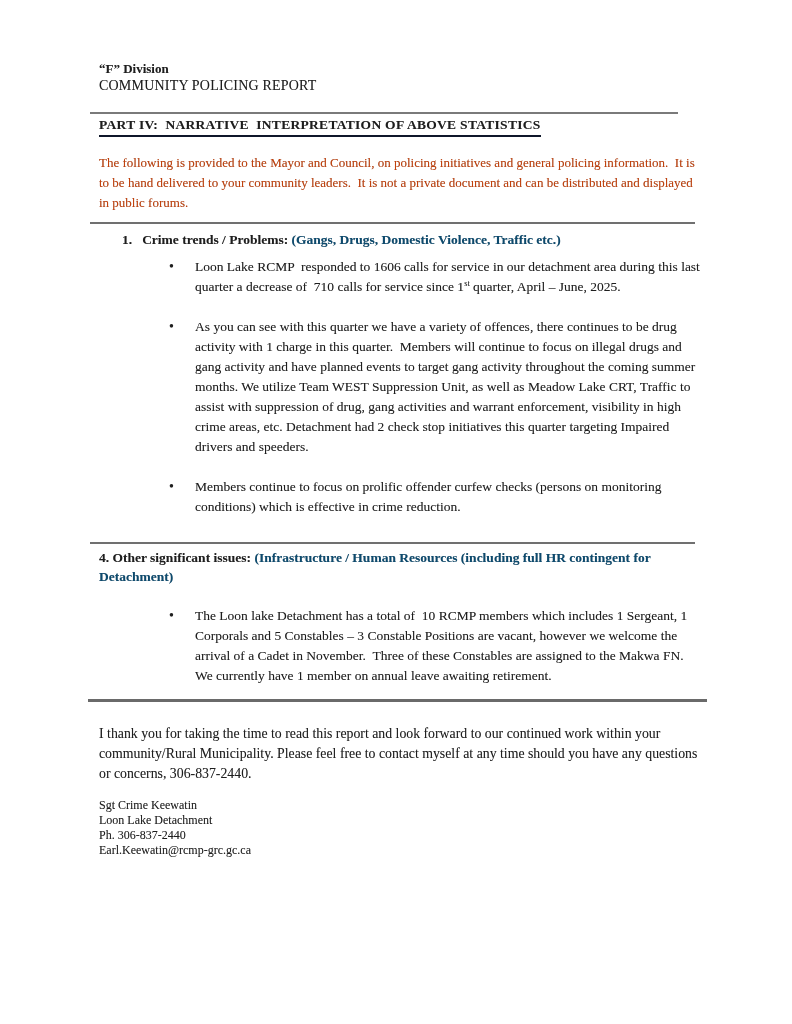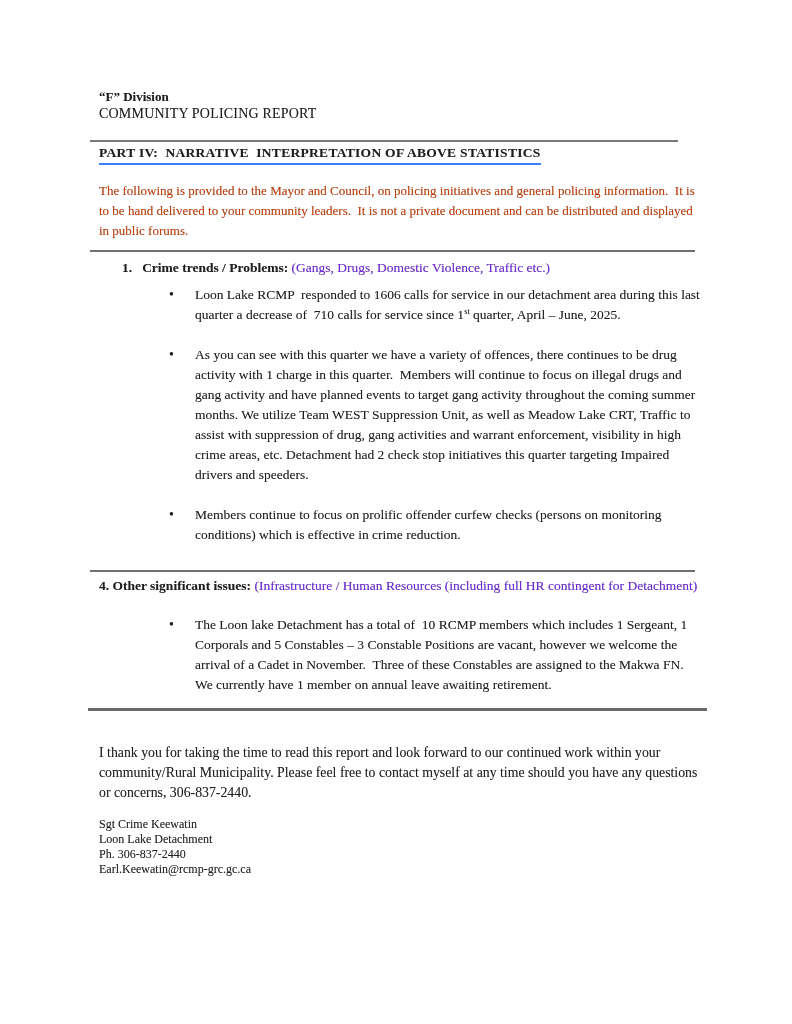--- a/index.html
+++ b/index.html
@@ -6,21 +6,21 @@
     margin: 0;
     padding: 0;
     background: #ffffff;
   }
   .page {
     position: relative;
     width: 792px;
     height: 1024px;
     background: #ffffff;
     box-sizing: border-box;
-    padding: 88px 89px 0 99px;
+    padding: 60px 89px 0 99px;
     overflow: hidden;
     font-family: "Liberation Serif", "DejaVu Serif", serif;
     color: #1e1e1e;
     text-shadow: 0 0 0.6px rgba(50,50,50,0.35);
   }
   .pre { white-space: pre-wrap; }
 
   
   .division {
     font-size: 13px;
@@ -48,42 +48,42 @@
   
   .part-heading {
     margin-top: 2px;
     font-size: 13.5px;
     font-weight: bold;
     letter-spacing: 0.3px;
     line-height: 18px;
   }
   .part-heading .underline {
     display: inline-block;
-    border-bottom: 2px solid #3b82f6;
+    border-bottom: 2px solid #0f172a;
     padding-bottom: 1px;
   }
 
   
   .intro {
     margin: 16px 0 0 0;
     font-size: 13px;
     line-height: 20px;
     color: #c2410c;
     width: 604px;
   }
 
   
   .sec1-head {
     margin: 6px 0 0 23px;
     font-size: 13.5px;
     line-height: 19px;
   }
   .sec-num { font-weight: bold; margin-right: 10px; }
   .sec-title { font-weight: bold; text-align: center; }
-  .sec-sub { font-weight: normal; color: #6d28d9; }
+  .sec-sub { font-weight: bold; color: #0c4a6e; }
 
   .sec4-head {
     margin: 4px 0 0 0;
     font-size: 13.5px;
     line-height: 19px;
     width: 604px;
   }
   .sec4-head .sec-title { font-weight: bold; }
 
   
@@ -109,21 +109,21 @@
   ul.bullets.sec4 { margin-top: 20px; }
   ul.bullets.sec4 li { margin-bottom: 0; }
   sup.ord {
     font-size: 0.62em;
     vertical-align: super;
     line-height: 0;
   }
 
   
   .closing {
-    margin: 32px 0 0 0;
+    margin: 22px 0 0 0;
     font-size: 13.8px;
     line-height: 20px;
     width: 600px;
   }
 
   
   .signature {
     margin-top: 14px;
     font-size: 12px;
     line-height: 15px;

